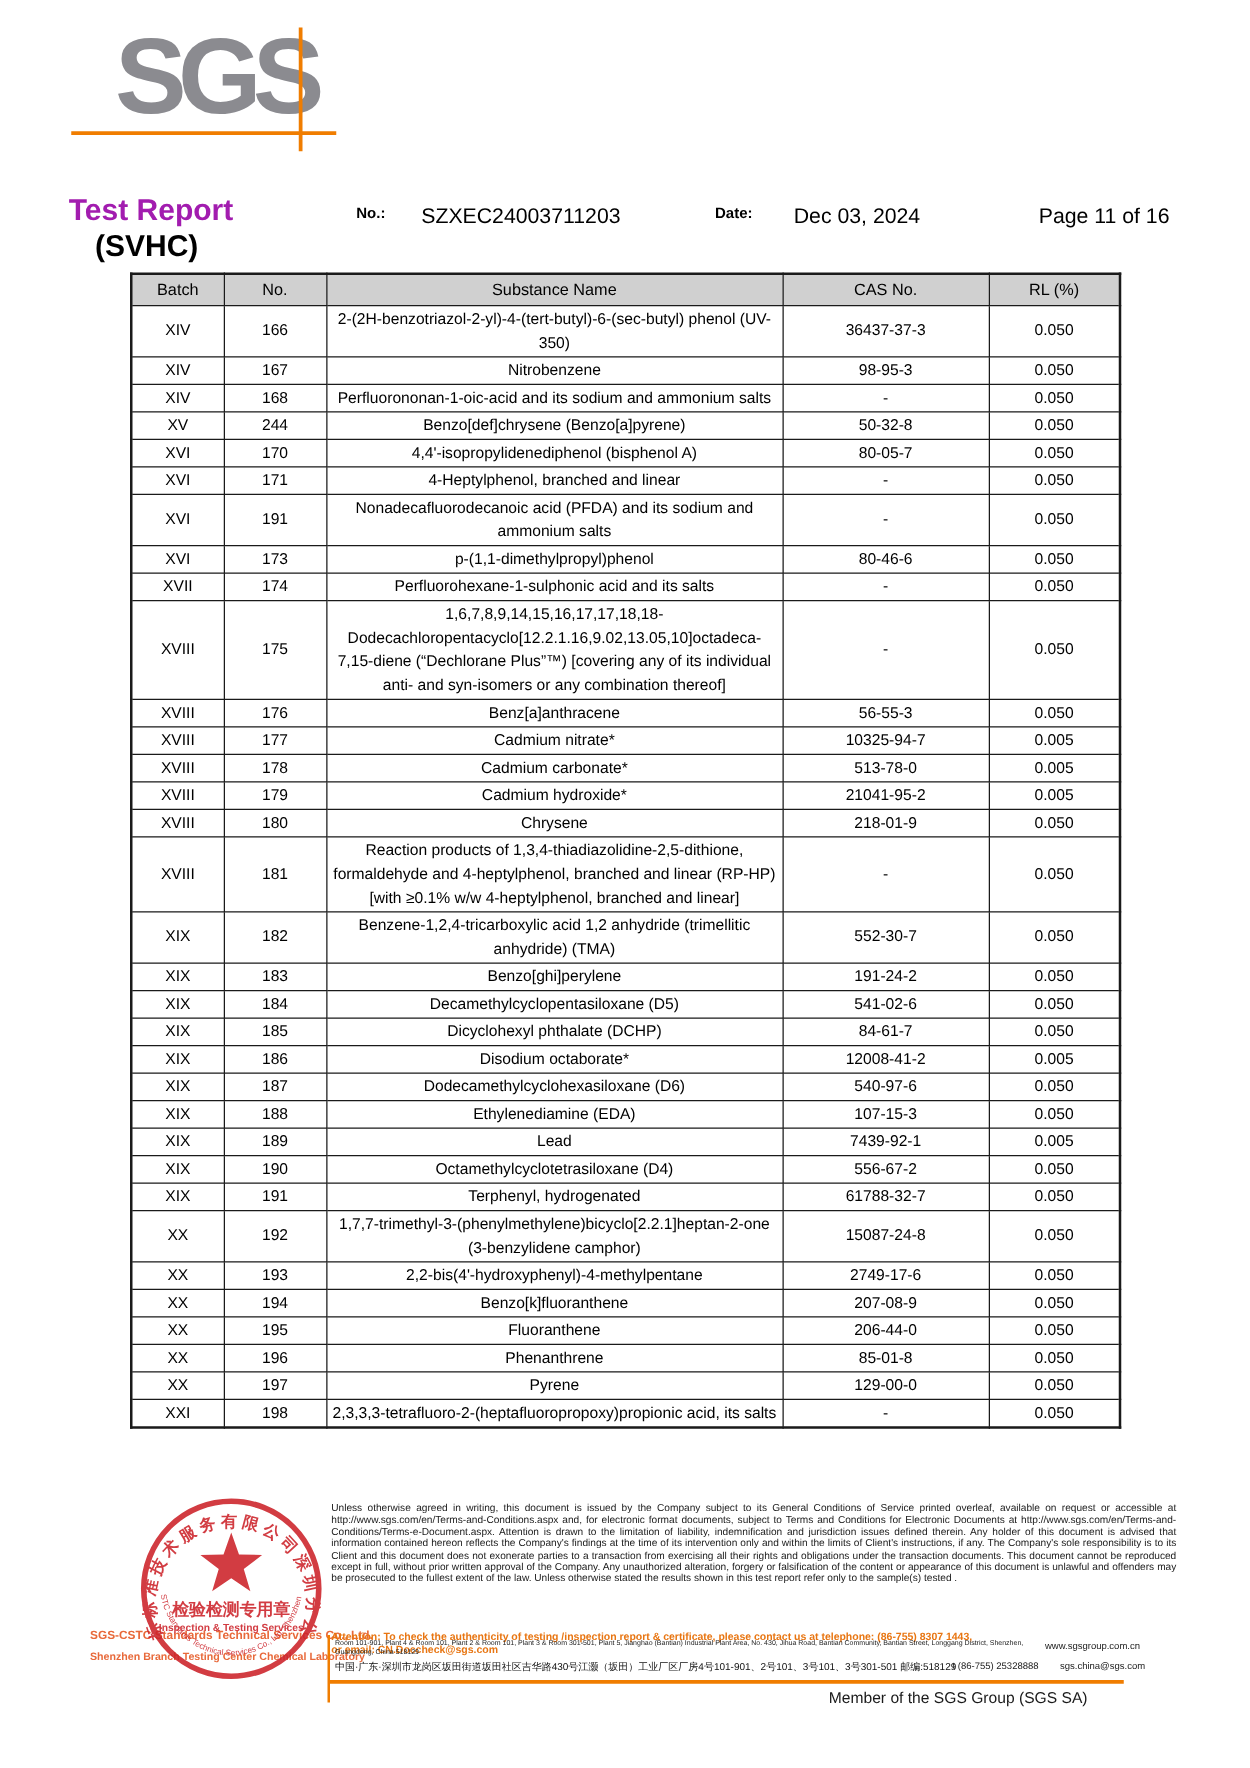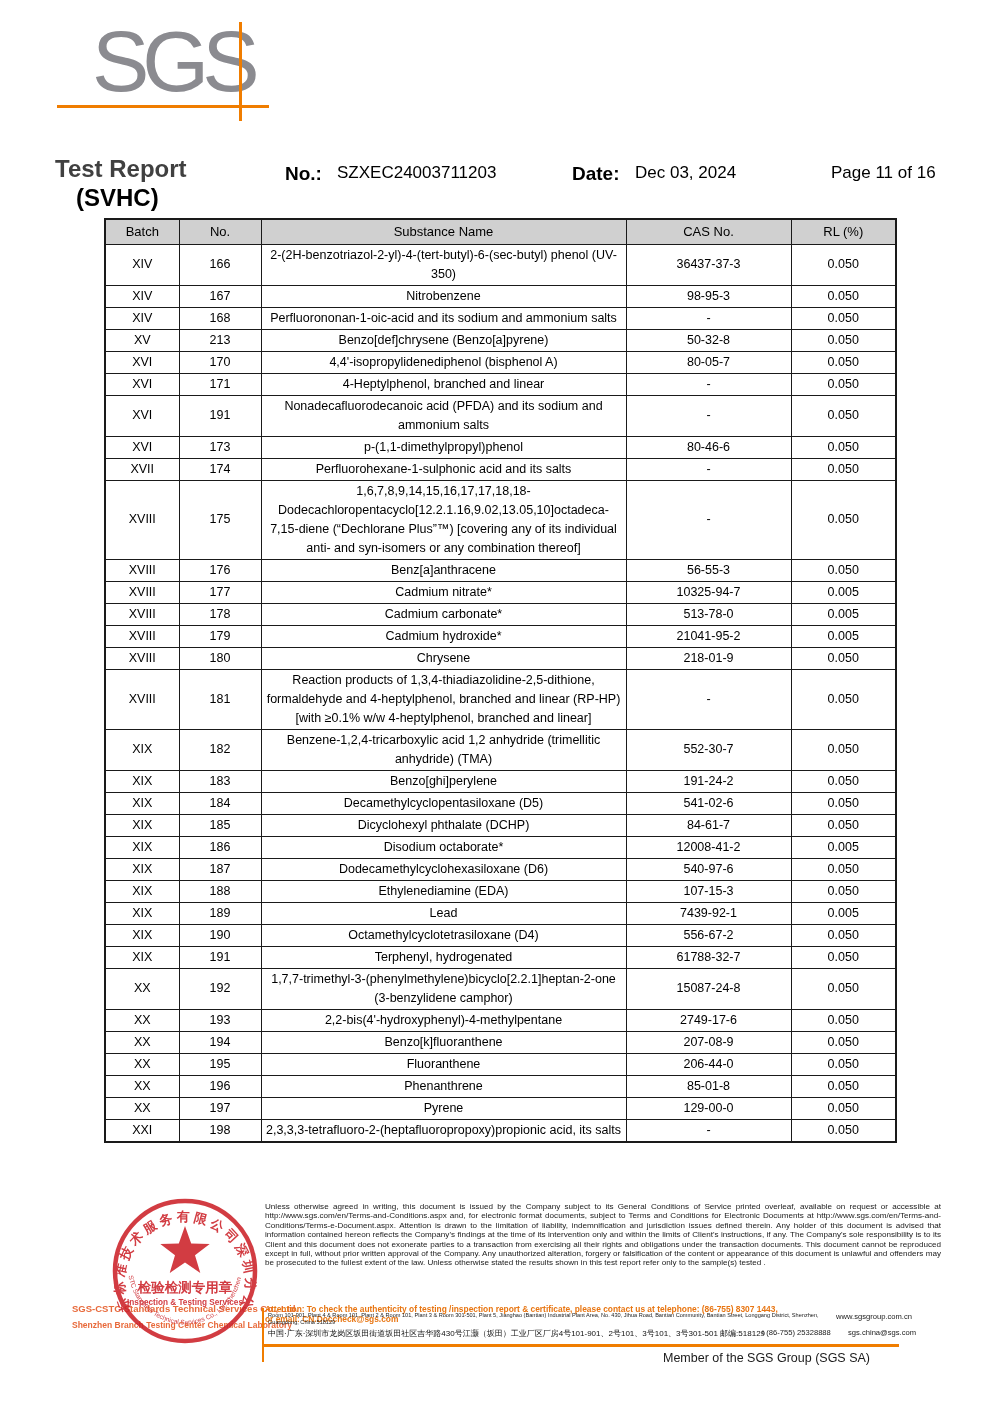--- a/index.html
+++ b/index.html
@@ -6,30 +6,30 @@
   html,body { background:#ffffff; }
   .page {
     position:relative; width:1000px; height:1414px; margin:0 auto;
     background:#ffffff; overflow:hidden;
     font-family:"Liberation Sans", sans-serif; color:#111;
   }
   
   .sgs-logo {
     position:absolute; left:92px; top:18px;
     font-family:"Liberation Sans", sans-serif;
-    font-size:86px; font-weight:normal; letter-spacing:-7px; color:#8b8b90;
+    font-size:86px; font-weight:bold; letter-spacing:-7px; color:#8b8b90;
     line-height:1;
   }
   .logo-vline { position:absolute; left:239px; top:22px; width:3px; height:99px; background:#f07d00; }
   .logo-hline { position:absolute; left:57px;  top:105px; width:212px; height:3px; background:#f07d00; }
 
-  .report-title  { position:absolute; left:55px; top:155px; font-size:24px; font-weight:bold; color:#404040; }
+  .report-title  { position:absolute; left:55px; top:155px; font-size:24px; font-weight:bold; color:#a21caf; }
   .report-title2 { position:absolute; left:76px; top:184px; font-size:24px; font-weight:bold; color:#000; }
 
-  .hdr-label { position:absolute; top:163px; font-size:19px; font-weight:bold; color:#000; }
+  .hdr-label { position:absolute; top:163px; font-size:12px; font-weight:bold; color:#000; }
   .hdr-value { position:absolute; top:163px; font-size:17px; color:#000; }
   .no-label   { left:285px; } .no-value   { left:337px; }
   .date-label { left:572px; } .date-value { left:635px; }
   .page-label { left:831px; }
 
   
   table.subst {
     position:absolute; left:104px; top:218px; width:791px;
     border-collapse:collapse; table-layout:fixed;
     font-size:12.5px; color:#000;
@@ -124,21 +124,21 @@
         </tr>
         <tr>
           <td class="c0">XIV</td>
           <td class="c1">168</td>
           <td class="c2">Perfluorononan-1-oic-acid and its sodium and ammonium salts</td>
           <td class="c3">-</td>
           <td class="c4">0.050</td>
         </tr>
         <tr>
           <td class="c0">XV</td>
-          <td class="c1">213</td>
+          <td class="c1">244</td>
           <td class="c2">Benzo[def]chrysene (Benzo[a]pyrene)</td>
           <td class="c3">50-32-8</td>
           <td class="c4">0.050</td>
         </tr>
         <tr>
           <td class="c0">XVI</td>
           <td class="c1">170</td>
           <td class="c2">4,4'-isopropylidenediphenol (bisphenol A)</td>
           <td class="c3">80-05-7</td>
           <td class="c4">0.050</td>

